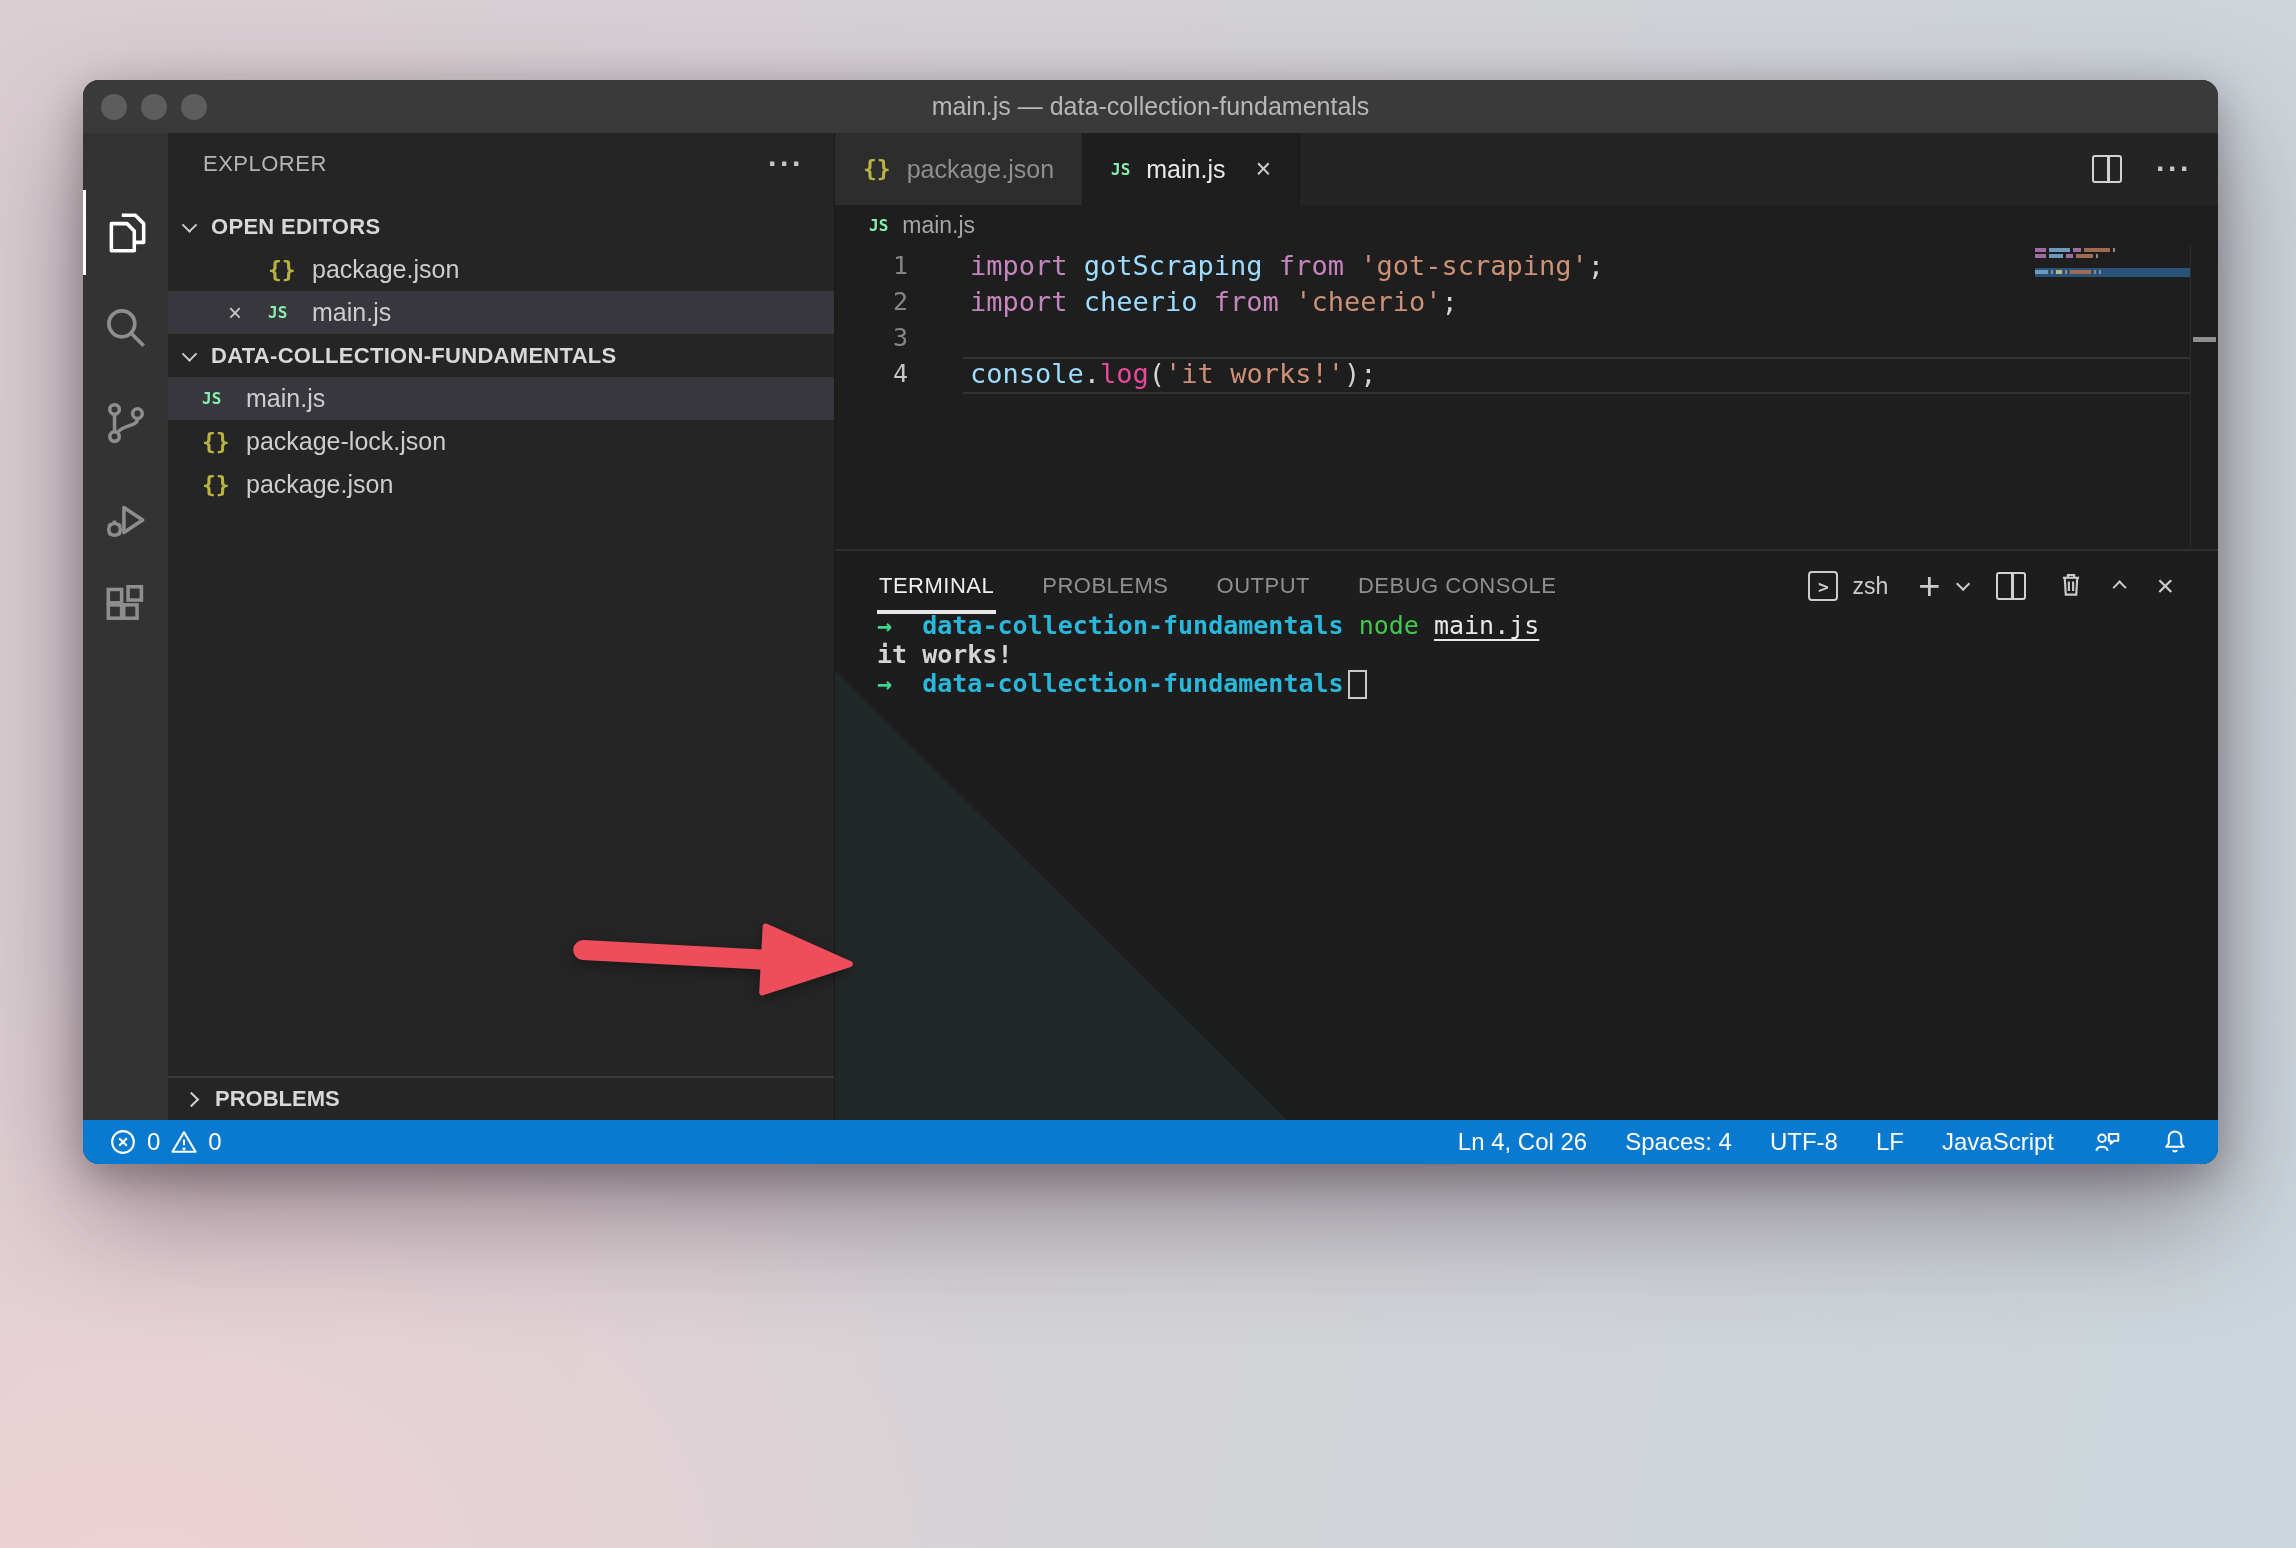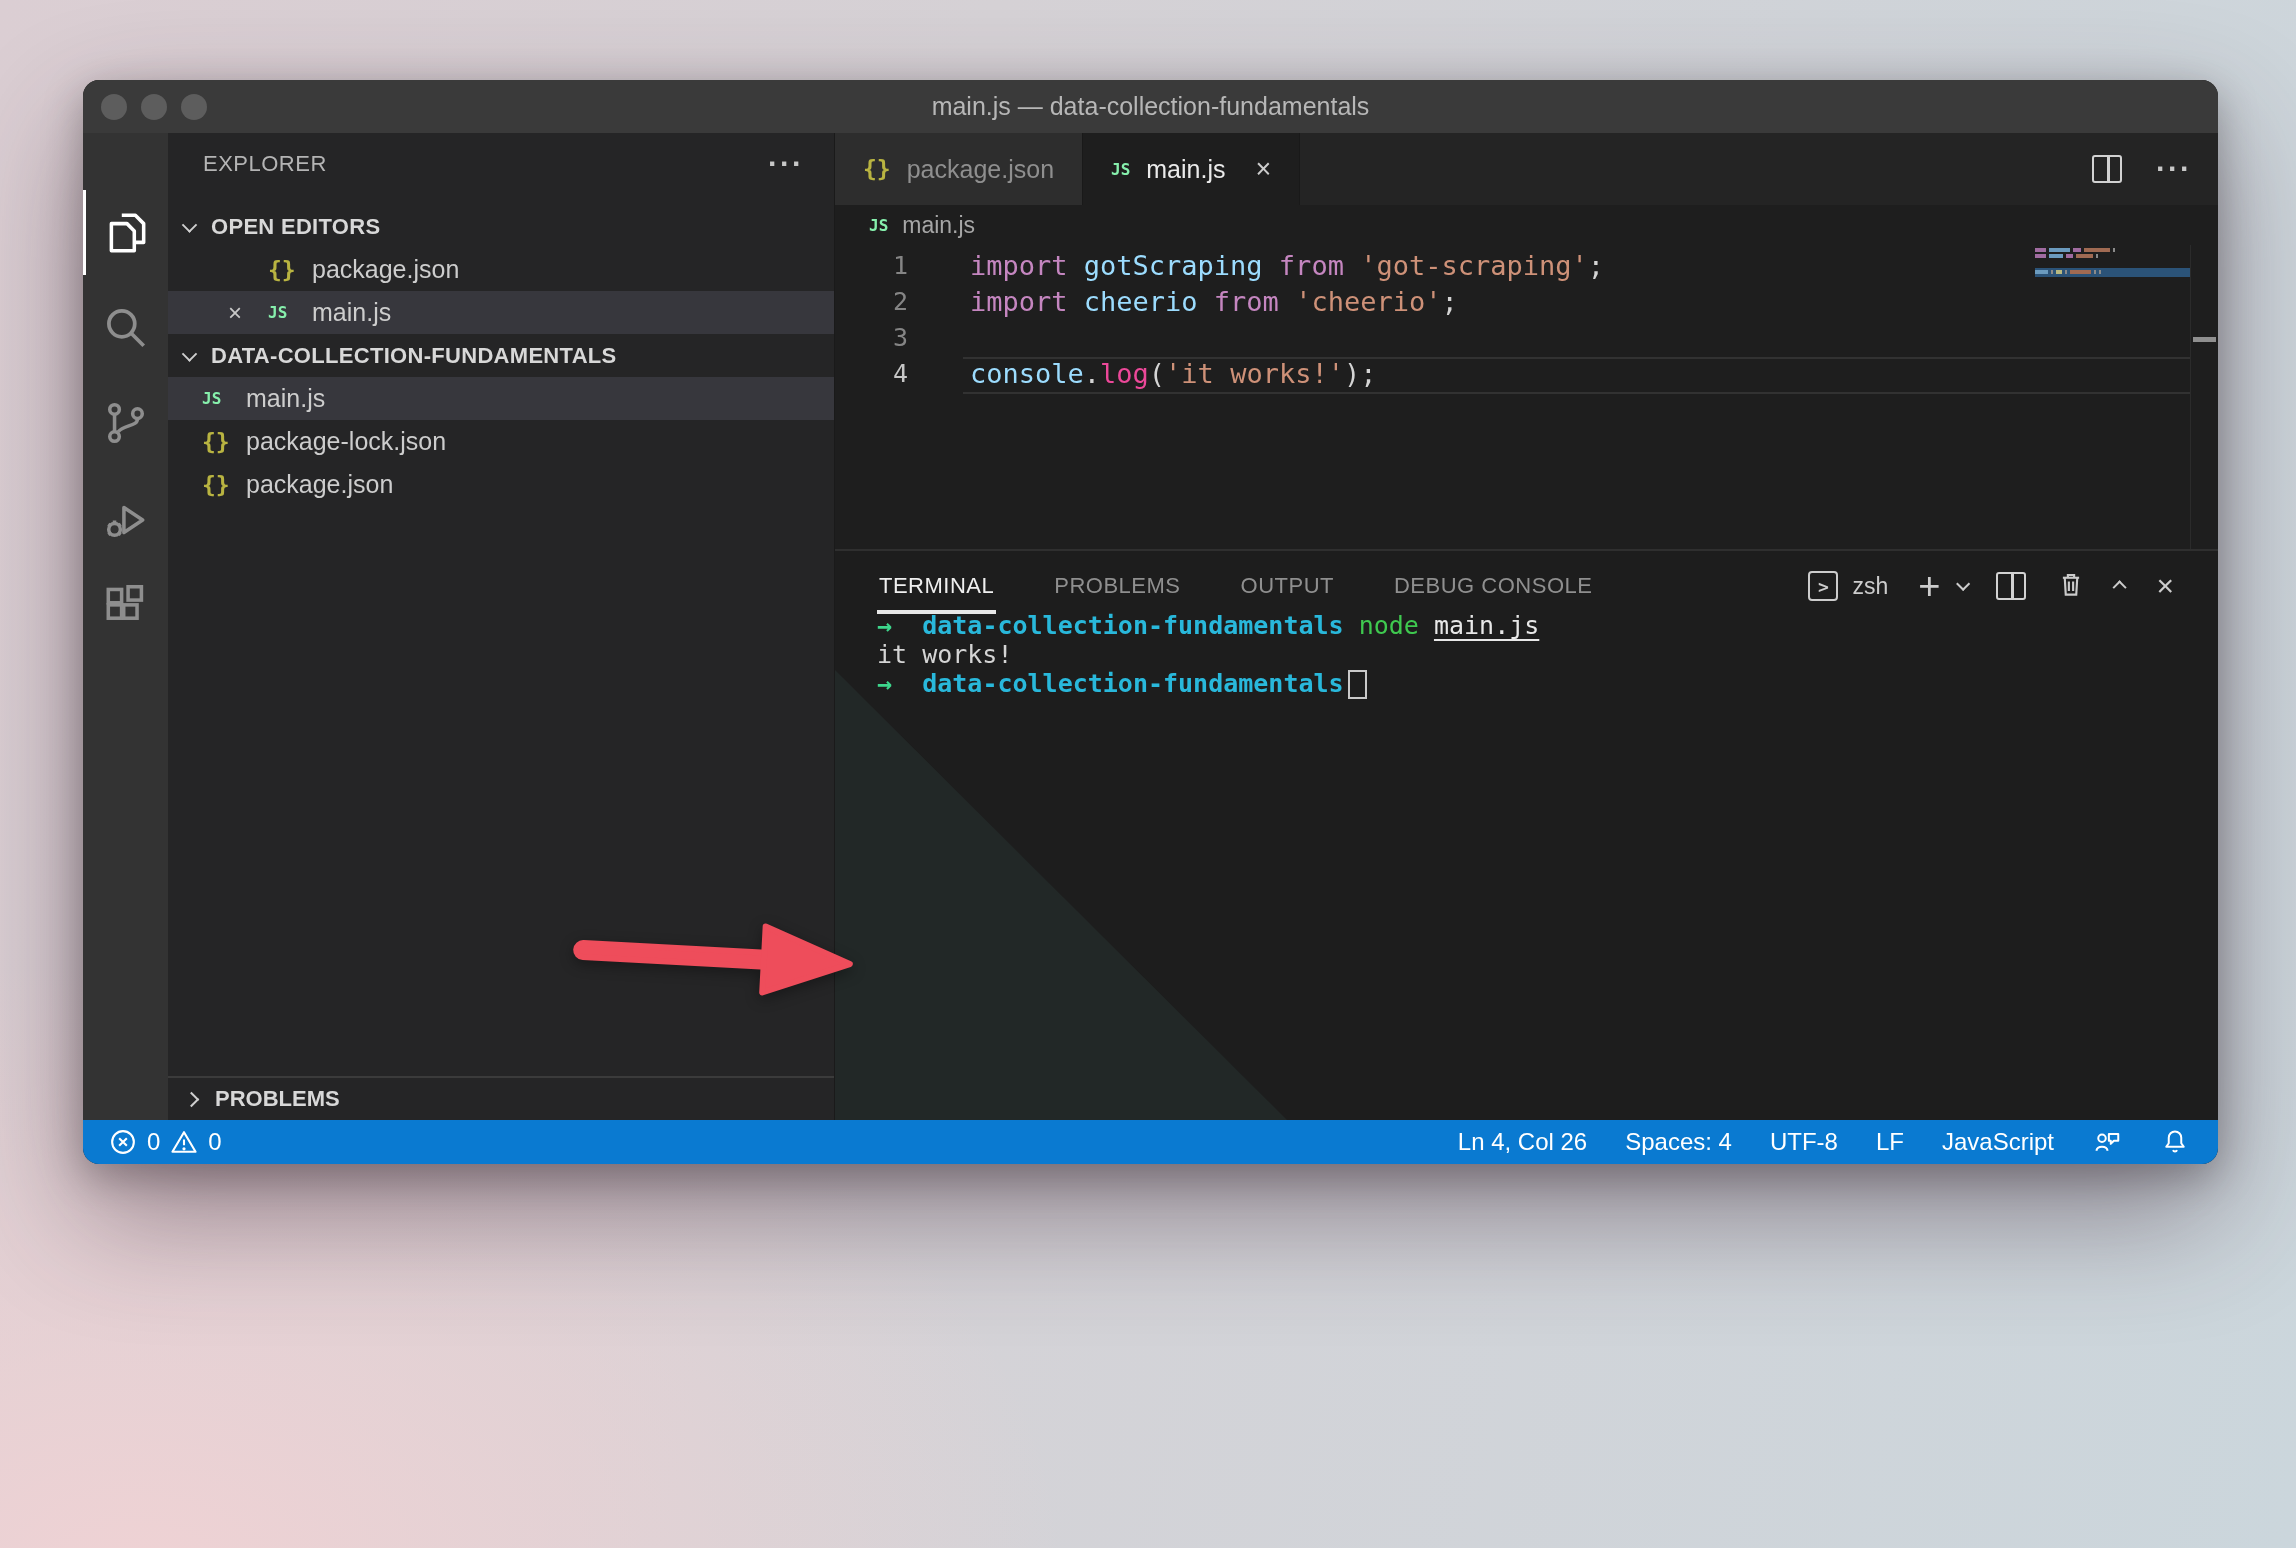--- a/index.html
+++ b/index.html
@@ -75,38 +75,38 @@
   .mrow{height:4px;margin-bottom:2px;white-space:nowrap;font-size:0}
   .mrow.blank{height:5px;background:transparent}
   .mrow.cur{background:#2b5378;height:9px;padding:2px 0 0 0;margin-top:3px}
   .mseg{display:inline-block;height:4px;margin-right:3px}
   .sbgutter{position:absolute;top:0;bottom:0;right:0;width:28px;border-left:1px solid rgba(255,255,255,.06)}
   .sbmark{position:absolute;top:92px;left:2px;right:2px;height:5px;background:#8f8f8f}
   
   .panel{position:absolute;left:0;right:0;bottom:0;height:571px;background:#1d1d1d;border-top:2px solid #2f2f2f}
   .wm{position:absolute;left:0;bottom:0;width:452px;height:450px;background:rgba(72,122,112,.12);
     clip-path:polygon(0 0,0 100%,100% 100%)}
-  .ptabs{position:absolute;top:0;left:0;right:0;height:70px;display:flex;align-items:center;gap:60px;padding-left:44px}
+  .ptabs{position:absolute;top:0;left:0;right:0;height:70px;display:flex;align-items:center;gap:48px;padding-left:44px}
   .ptab{position:relative;font-size:22px;letter-spacing:.5px;color:#8f8f8f}
   .ptab.active{color:#efefef}
   .ptab.active::after{content:"";position:absolute;left:-2px;right:-2px;bottom:-15px;height:4px;background:#e7e7e7}
   .pactions{position:absolute;right:44px;top:0;height:70px;display:flex;align-items:center;gap:30px;color:#cccccc}
   .termbox{width:30px;height:30px;border:2px solid #cccccc;border-radius:4px;display:flex;align-items:center;justify-content:center;
     font-family:"DejaVu Sans Mono",monospace;font-size:18px;font-weight:700}
   .zshlabel{font-size:23px;margin-left:-16px}
   .plus{font-size:38px;font-weight:300;line-height:30px}
   .chevsm{width:10px;height:10px;border-right:2.4px solid #cccccc;border-bottom:2.4px solid #cccccc;display:inline-block}
   .down{transform:rotate(45deg) translateY(-3px)}
   .up{transform:rotate(-135deg) translateY(-2px)}
   .pclose{font-size:30px}
   .trash svg{width:30px;height:32px}
   .term{position:absolute;top:60px;left:0;right:0;bottom:0;padding-left:42px;font-family:"DejaVu Sans Mono",monospace;
     font-size:25px;line-height:29px}
   .tline{white-space:pre;font-weight:700}
-  .tline.out{font-weight:400}
+  .tline.out{font-weight:700}
   .c-arrow{color:#3dd68c}
   .c-dir{color:#29b8db}
   .c-cmd{color:#3fc94f;font-weight:400}
   .c-file{color:#e8e8e8;text-decoration:underline;text-underline-offset:5px;font-weight:400}
   .c-plain{color:#d4d4d4}
   .cursorbox{display:inline-block;width:19px;height:29px;border:2.5px solid #c9c9c9;vertical-align:-7px;margin-left:4px}
   
   .statusbar{position:absolute;left:0;right:0;bottom:0;height:44px;background:#0a7ad1;color:#ffffff;display:flex;align-items:center;
     font-size:24px}
   .sbleft{display:flex;align-items:center;gap:10px;padding-left:26px}

